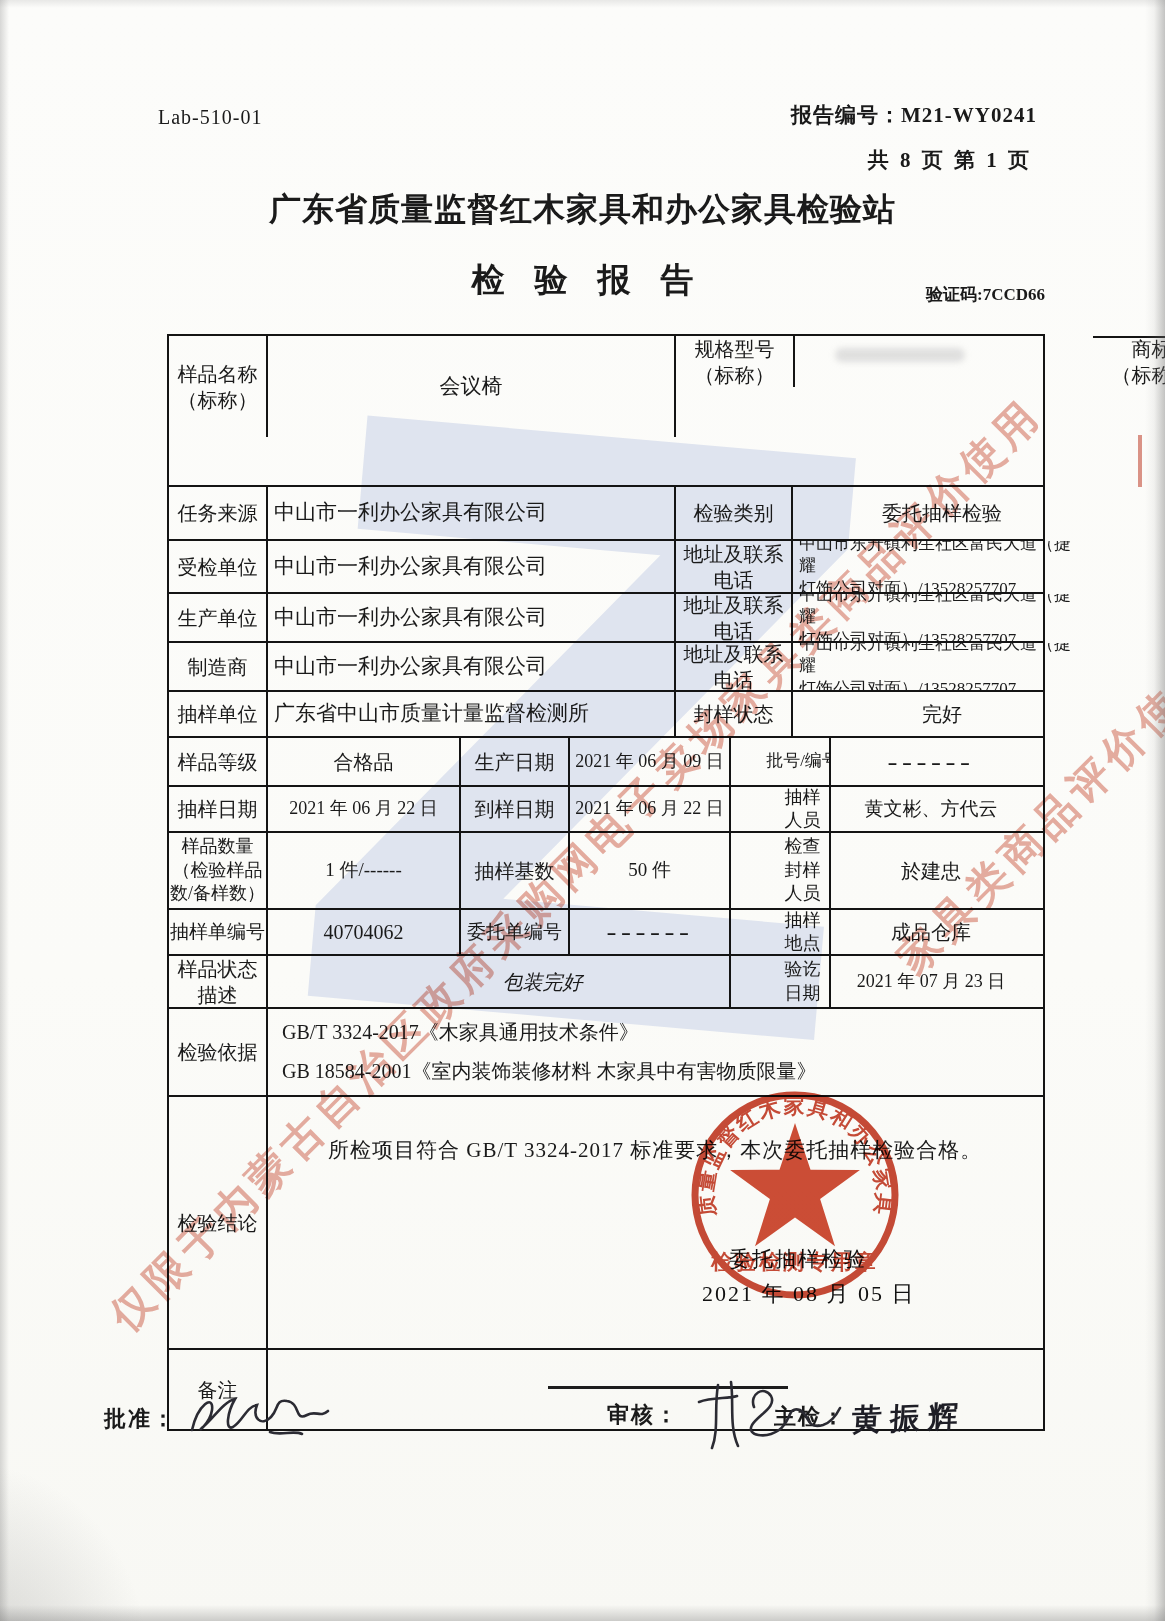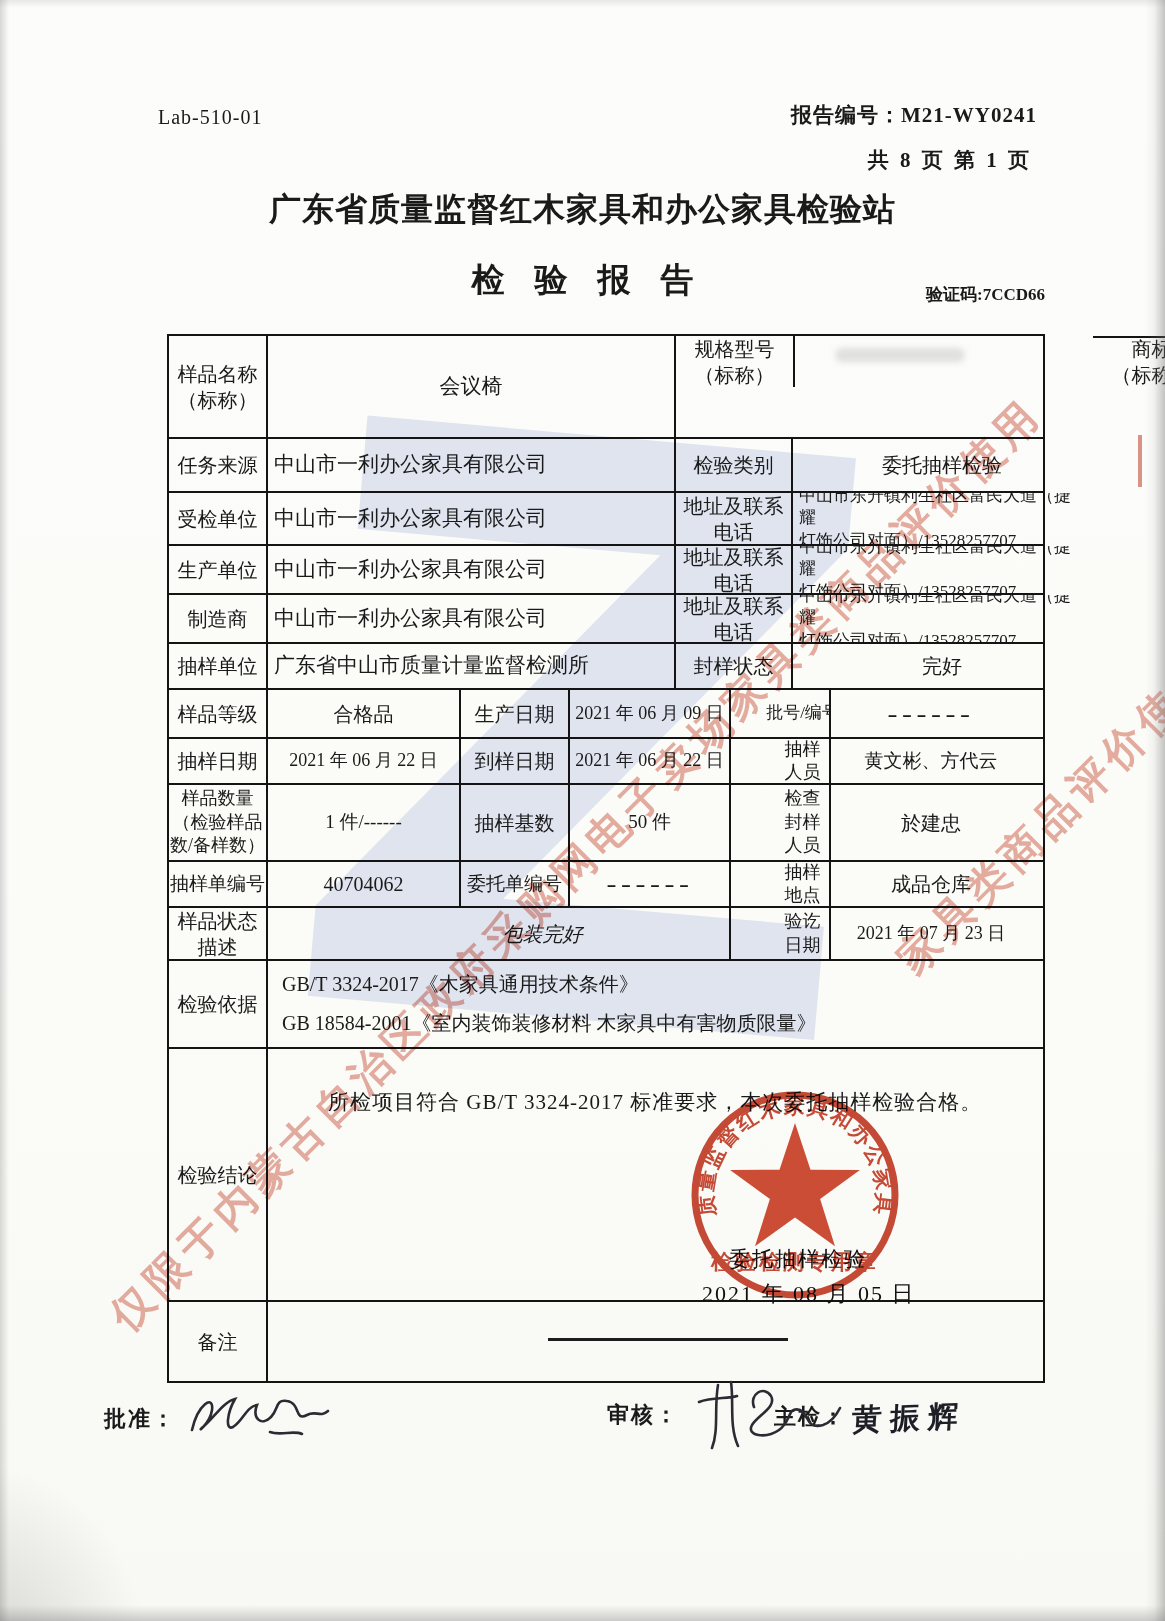--- a/index.html
+++ b/index.html
@@ -31,21 +31,21 @@
   .tr{display:flex;width:100%;box-sizing:border-box;}
   .tr + .tr{border-top:2px solid #141414;}
   .td{box-sizing:border-box;display:flex;align-items:center;justify-content:center;
       text-align:center;white-space:pre-line;font-size:20px;line-height:1.3;overflow:hidden;}
   .td + .td, .rgt{border-left:2px solid #141414;box-sizing:border-box;}
   .ltxt{justify-content:flex-start;text-align:left;padding:0 6px;}
   .wA{width:97px;flex:none;} .w348{width:408px;flex:none;} .w117{width:117px;flex:none;}
   .w300{width:300px;flex:none;} .wB6{width:193px;flex:none;} .wC6{width:109px;flex:none;}
   .wD6{width:161px;flex:none;} .wE6{width:100px;flex:none;padding-left:45px;} .wF6{width:202px;flex:none;}
   .wMERG{width:463px;flex:none;font-style:italic;} .wCONT{width:765px;flex:none;}
-  .r1{height:101px;} .r2{height:54px;} .r3{height:53px;} .r4{height:49px;} .r5{height:49px;}
+  .r1{height:101px;} .r2{height:54px;margin-top:48px;} .r3{height:53px;} .r4{height:49px;} .r5{height:49px;}
   .r6{height:46px;} .r7{height:49px;} .r8{height:46px;} .r9{height:77px;} .r10{height:46px;}
   .r11{height:53px;} .r12{height:88px;} .r13{height:253px;} .r14{height:81px;}
   .rgt{display:flex;flex-direction:row;width:417px;flex:none;}
   .sub{display:flex;height:51px;box-sizing:border-box;}
   .sub + .sub{border-top:2px solid #141414;height:50px;}
   .f17{font-size:17px;} .f18{font-size:18px;} .f19{font-size:19px;} .f21{font-size:21px;}
   .nowrap{white-space:nowrap;}
   .dash{transform:scaleX(1.5);letter-spacing:3px;font-weight:bold;}
   .indent{text-indent:88px;}
   .smudge{position:absolute;left:40px;top:12px;width:130px;height:14px;background:rgba(150,150,155,0.28);

